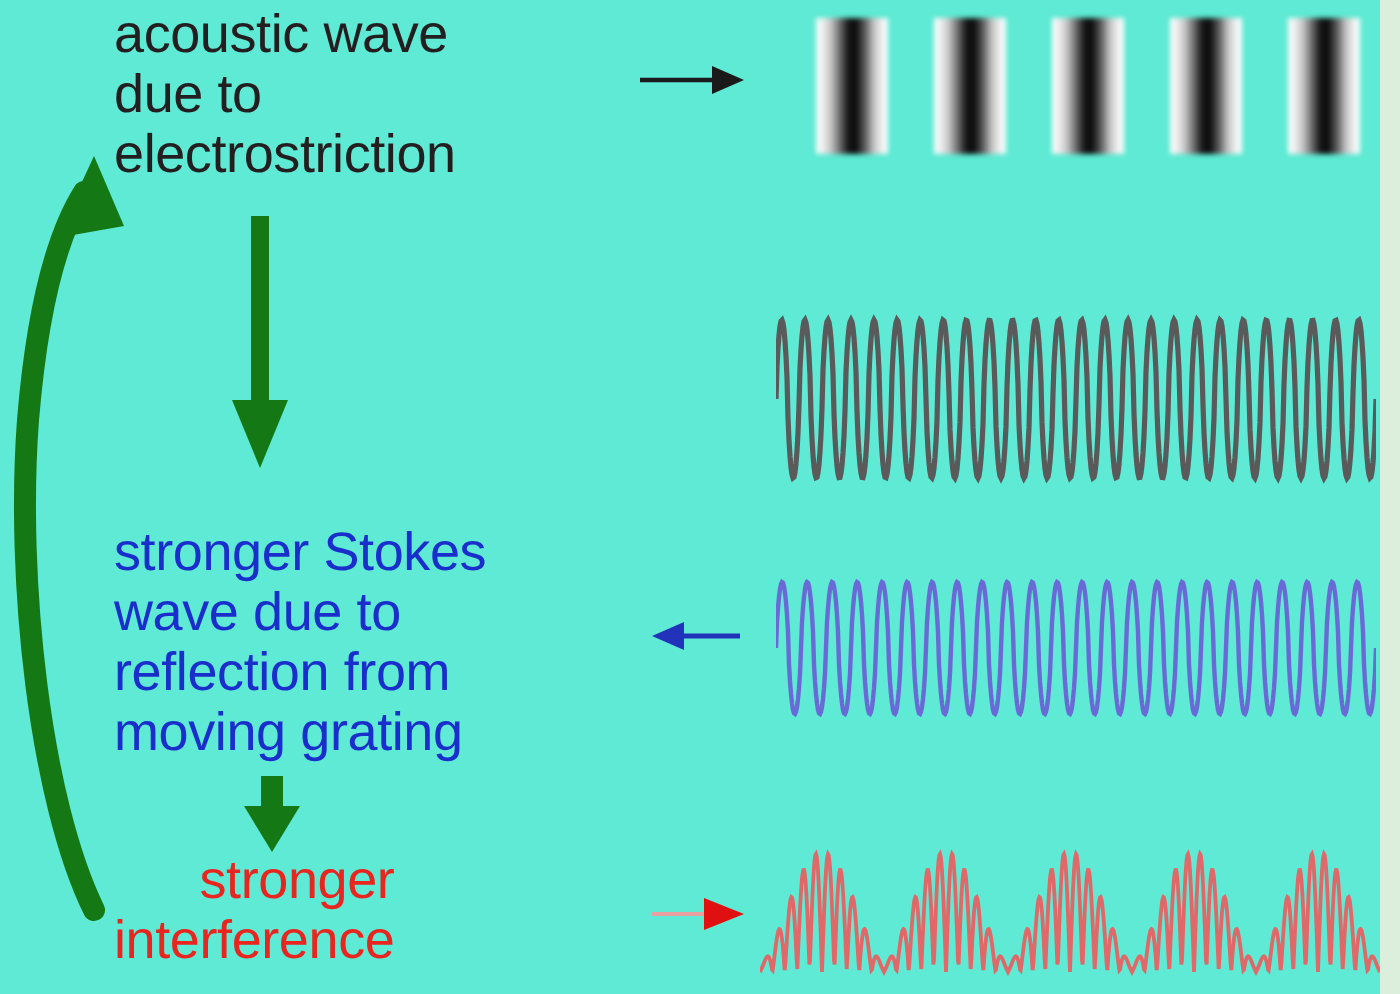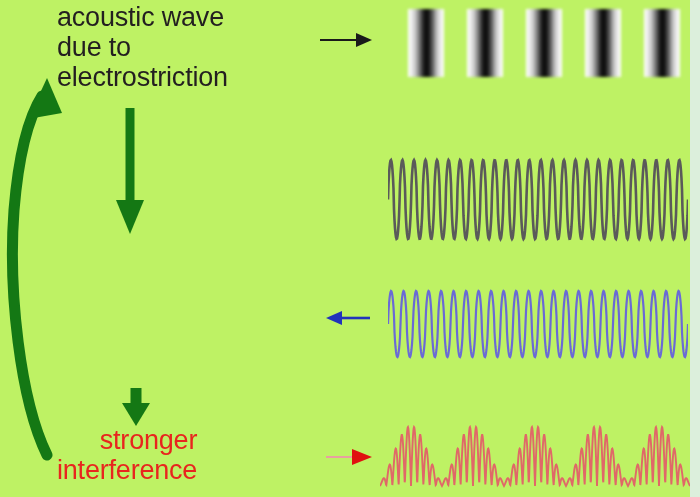--- a/index.html
+++ b/index.html
@@ -4,21 +4,21 @@
 <style>
   html, body {
     margin: 0;
     padding: 0;
     background: #ffffff;
   }
   #stage {
     position: relative;
     width: 700px;
     height: 497px;
-    background: #bef264;
+    background: #5eead4;
     overflow: hidden;
     font-family: "Liberation Sans", sans-serif;
   }
 
   
   .edge-strip {
     position: absolute;
     top: 0;
     right: 0;
     width: 10px;
@@ -101,20 +101,24 @@
 <body>
 
 <div id="stage">
 
   <div class="edge-strip"></div>
 
   <div class="textblock" id="txt-acoustic">acoustic wave
 due to
 electrostriction</div>
 
+  <div class="textblock" id="txt-stokes">stronger Stokes
+wave due to
+reflection from
+moving grating</div>
 
   <div class="textblock" id="txt-interference">stronger
 interference</div>
 
   <div id="grating">
     <div class="bar" style="left:0px"></div>
     <div class="bar" style="left:59px"></div>
     <div class="bar" style="left:118px"></div>
     <div class="bar" style="left:177px"></div>
     <div class="bar" style="left:236px"></div>

